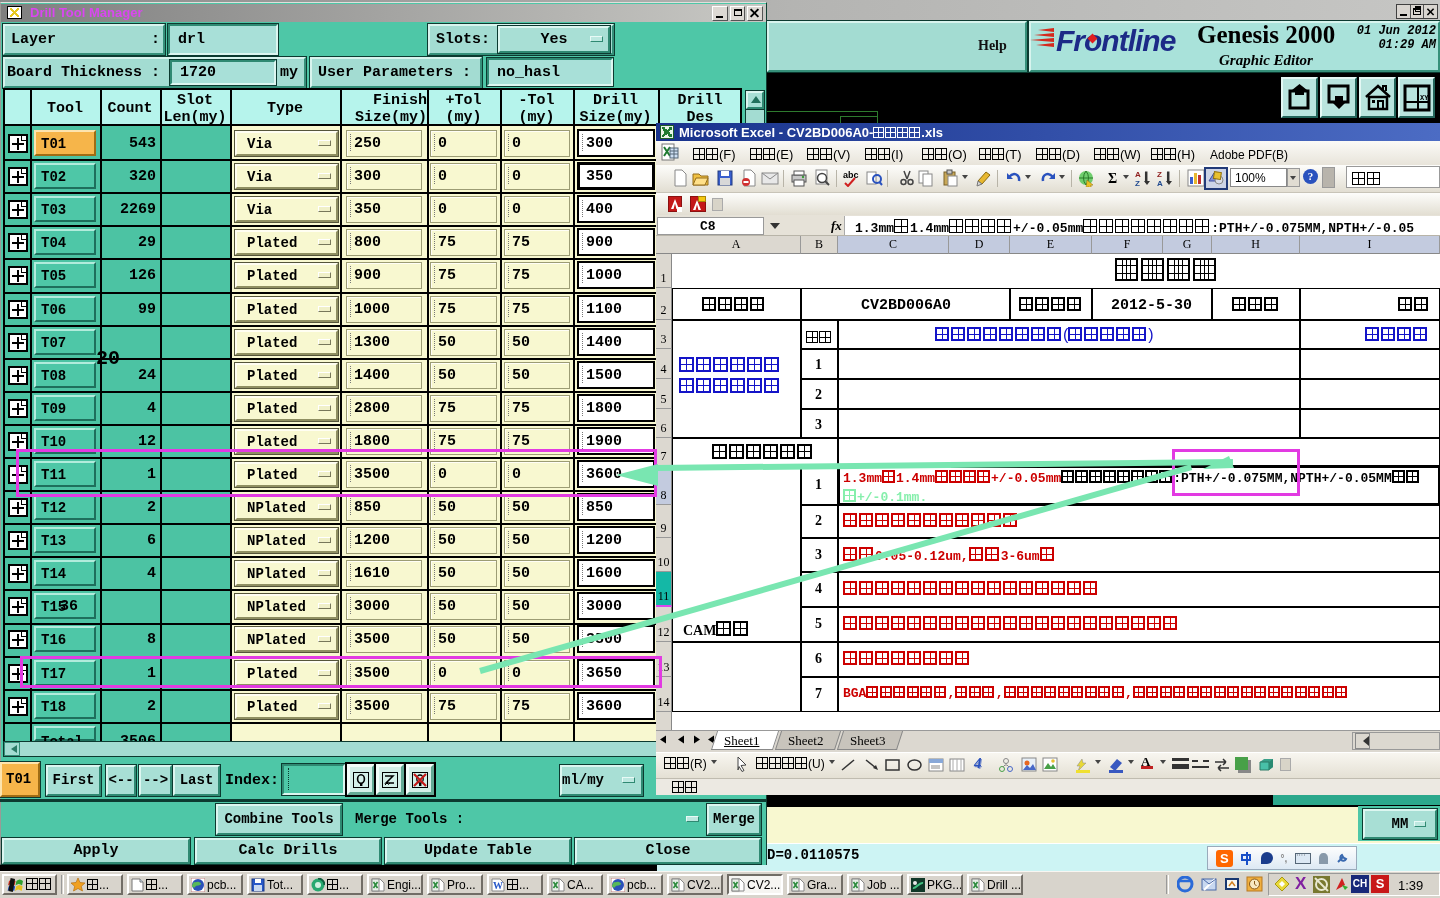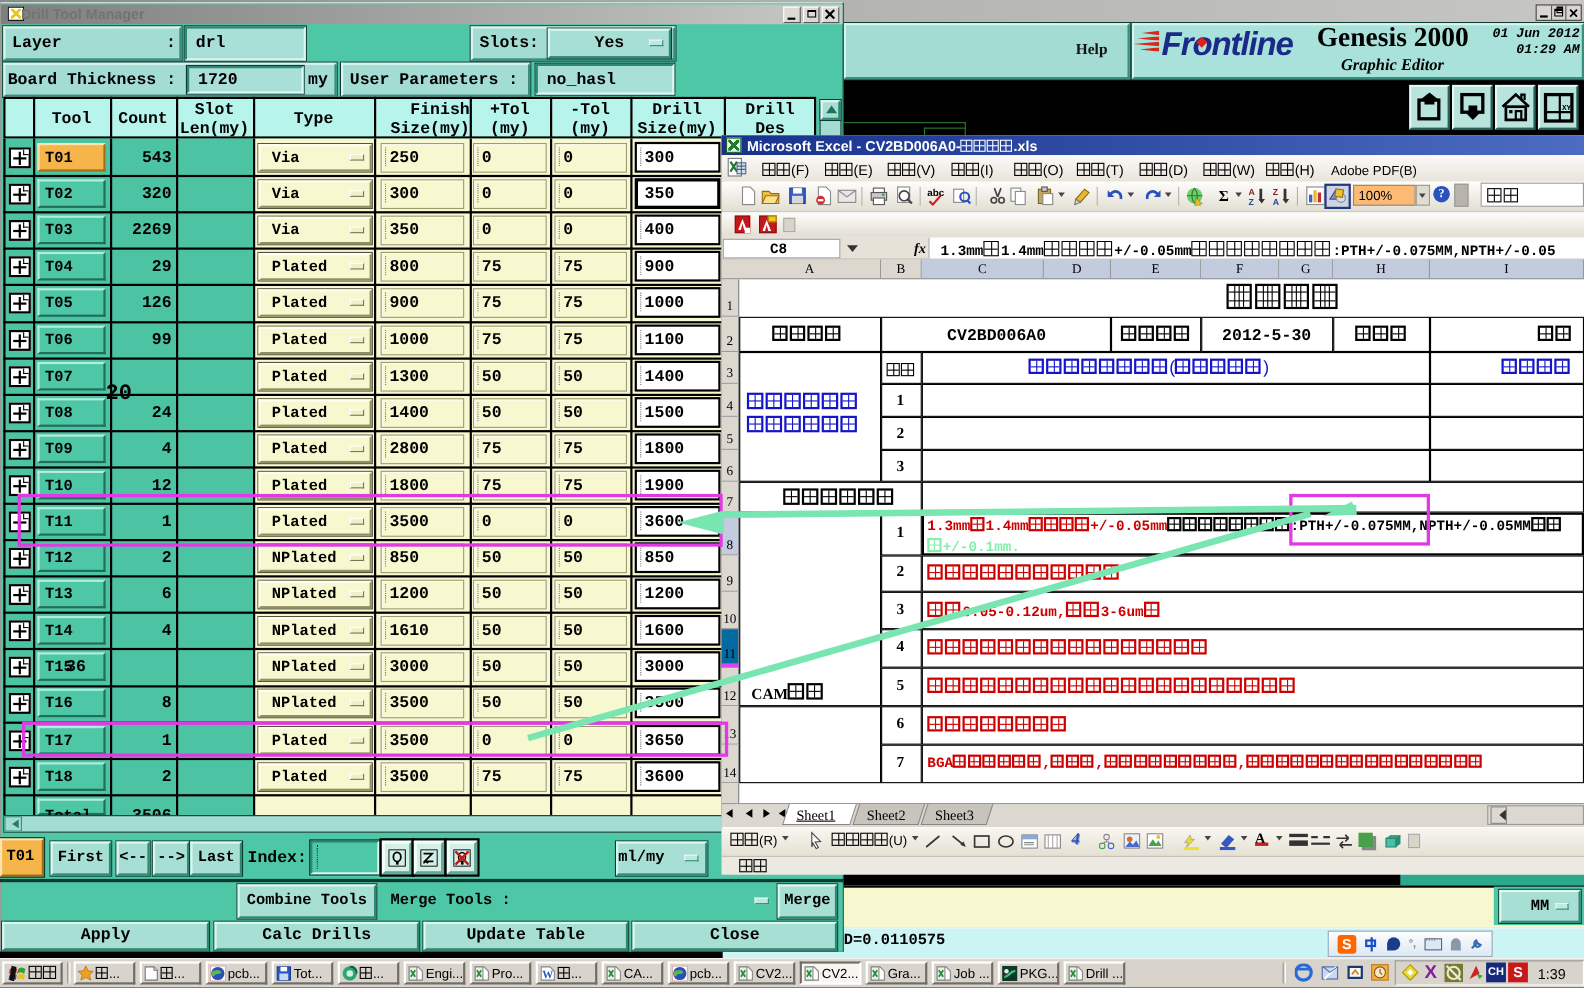--- a/index.html
+++ b/index.html
@@ -110,21 +110,21 @@
         <path d="M3 10l5-5M7 3a3 3 0 104 4l-2-1-1-1z" stroke="#3a6ab0" stroke-width="2" fill="none"></path>
       </svg>
     </div>
     <div class="a" style="left:0;top:2px;width:767px;height:863px;background:#4ec7a7;border:1px solid;border-color:#e0e0dc #123f33 #123f33 #9a9a96"></div>
     <div class="a" style="left:1px;top:4px;width:765px;height:18px;background:linear-gradient(90deg,#7f7f7f,#c8c8c4)"></div>
     <div class="a" style="left:7px;top:6px;width:15px;height:13px;background:#fff;border:1px solid #000">
 <div style="position:absolute;left:2px;top:1px;right:2px;bottom:1px;background:
 linear-gradient(45deg,transparent 40%,#e8c820 40%,#e8c820 60%,transparent 60%),
 linear-gradient(-45deg,transparent 40%,#e8c820 40%,#e8c820 60%,transparent 60%)"></div>
     </div>
-    <div class="a" style="left:19px;top:5px;font:bold 13px 'Liberation Sans';color:#737373">Drill Tool Manager</div>
+    <div class="a" style="left:30px;top:5px;font:bold 13px 'Liberation Sans';color:#d946ef">Drill Tool Manager</div>
     <div class="a" style="left:712px;top:6px;width:51px;height:15px;display:flex;gap:2px">
 <div style="flex:1;background:#ddd9d4;border:1px solid;border-color:#fff #555 #555 #fff;position:relative">
         <i style="position:absolute;left:3px;bottom:2px;width:7px;height:2px;background:#000"></i>
       </div>
 <div style="flex:1;background:#ddd9d4;border:1px solid;border-color:#fff #555 #555 #fff;position:relative">
         <i class="bx" style="position:absolute;left:3px;top:2px"></i>
       </div>
 <div style="flex:1;background:#ddd9d4;border:1px solid;border-color:#fff #555 #555 #fff;position:relative">
         <i class="xg" style="position:absolute;left:2px;top:1px"></i>
       </div>
@@ -789,21 +789,21 @@
     <div class="a" style="left:962px;top:175px;width:0;height:0;border:3px solid transparent;border-top:4px solid #444"></div>
     <div class="a" style="left:1025px;top:175px;width:0;height:0;border:3px solid transparent;border-top:4px solid #444"></div>
     <div class="a" style="left:1059px;top:175px;width:0;height:0;border:3px solid transparent;border-top:4px solid #444"></div>
     <div class="a" style="left:1123px;top:175px;width:0;height:0;border:3px solid transparent;border-top:4px solid #444"></div>
     <div class="a" style="left:1204px;top:167px;width:24px;height:23px;border:2px solid #223a78;background:#cdd4e6"></div>
     <div class="a" style="left:1207px;top:169px;width:18px;height:18px"><svg width="18" height="18">
         <path d="M2 12l5-8 4 8z" fill="#8090d8" stroke="#4050a0"></path>
         <circle cx="12" cy="11" r="4" fill="#d8dce8" stroke="#888"></circle>
         <rect x="7" y="3" width="7" height="7" fill="#e8c030" stroke="#907010" transform="rotate(8 10 6)"></rect>
       </svg></div>
-    <div class="a" style="left:1230px;top:168px;width:57px;height:19px;background:#fdba74;border:1px solid #888;font:12px 'Liberation Sans';padding:2px 0 0 4px">100%</div>
+    <div class="a" style="left:1230px;top:168px;width:57px;height:19px;background:#ffffff;border:1px solid #888;font:12px 'Liberation Sans';padding:2px 0 0 4px">100%</div>
     <div class="a" style="left:1287px;top:168px;width:13px;height:19px;background:#e0dcd2;border:1px solid #999"></div>
     <div class="a" style="left:1290px;top:176px;width:0;height:0;border:3px solid transparent;border-top:4px solid #444"></div>
     <div class="a" style="left:1303px;top:169px;width:15px;height:15px;border-radius:50%;background:#2a52be;color:#fff;font:bold 11px/15px 'Liberation Serif';text-align:center">?</div>
     <div class="a" style="left:1322px;top:167px;width:13px;height:21px;background:#b8b4ac;border:1px solid #999"></div>
     <div class="a" style="left:1346px;top:166px;width:94px;height:22px;background:#fff;border:1px solid #999"></div>
     <div class="a" style="left:1352px;top:170px"><i class="cj" style="width:13px;height:13px;border-width:1px;margin-right:2px;margin-bottom:0px"></i><i class="cj" style="width:13px;height:13px;border-width:1px;margin-right:2px;margin-bottom:0px"></i></div>
     <div class="a" style="left:656px;top:193px;width:784px;height:22px;background:linear-gradient(#fdfdfb,#e2ded2)"></div>
     <div class="a" style="left:668px;top:196px;width:14px;height:16px;background:#c41818;border:1px solid #8a1010">
       <div style="position:absolute;left:2px;top:2px;width:8px;height:10px;background:#fff;clip-path:polygon(0 100%,50% 0,100% 100%,68% 100%,50% 45%,32% 100%)"></div>
       <div style="position:absolute;right:-1px;bottom:-1px;width:5px;height:5px;background:#fff"></div>
@@ -854,21 +854,21 @@
     </div>
     <div class="a" style="left:656px;top:466px;width:16px;height:39px;background:#c3cbdf;border-bottom:1px solid #999;border-right:1px solid #888">
       <span style="position:absolute;bottom:1px;width:100%;text-align:center;font:12px 'Liberation Serif'">8</span>
     </div>
     <div class="a" style="left:656px;top:505px;width:16px;height:33px;background:#dcd8d0;border-bottom:1px solid #999;border-right:1px solid #888">
       <span style="position:absolute;bottom:1px;width:100%;text-align:center;font:12px 'Liberation Serif'">9</span>
     </div>
     <div class="a" style="left:656px;top:538px;width:16px;height:34px;background:#dcd8d0;border-bottom:1px solid #999;border-right:1px solid #888">
       <span style="position:absolute;bottom:1px;width:100%;text-align:center;font:12px 'Liberation Serif'">10</span>
     </div>
-    <div class="a" style="left:656px;top:572px;width:16px;height:35px;background:#0369a1;border-bottom:4px solid #d946ef;border-right:1px solid #888">
+    <div class="a" style="left:656px;top:572px;width:16px;height:35px;background:#14b8a6;border-bottom:2px solid #d946ef;border-right:1px solid #888">
       <span style="position:absolute;bottom:1px;width:100%;text-align:center;font:12px 'Liberation Serif'">11</span>
     </div>
     <div class="a" style="left:656px;top:607px;width:16px;height:35px;background:#dcd8d0;border-bottom:1px solid #999;border-right:1px solid #888">
       <span style="position:absolute;bottom:1px;width:100%;text-align:center;font:12px 'Liberation Serif'">12</span>
     </div>
     <div class="a" style="left:656px;top:642px;width:16px;height:35px;background:#dcd8d0;border-bottom:1px solid #999;border-right:1px solid #888">
       <span style="position:absolute;bottom:1px;width:100%;text-align:center;font:12px 'Liberation Serif'">13</span>
     </div>
     <div class="a" style="left:656px;top:677px;width:16px;height:35px;background:#dcd8d0;border-bottom:1px solid #999;border-right:1px solid #888">
       <span style="position:absolute;bottom:1px;width:100%;text-align:center;font:12px 'Liberation Serif'">14</span>

